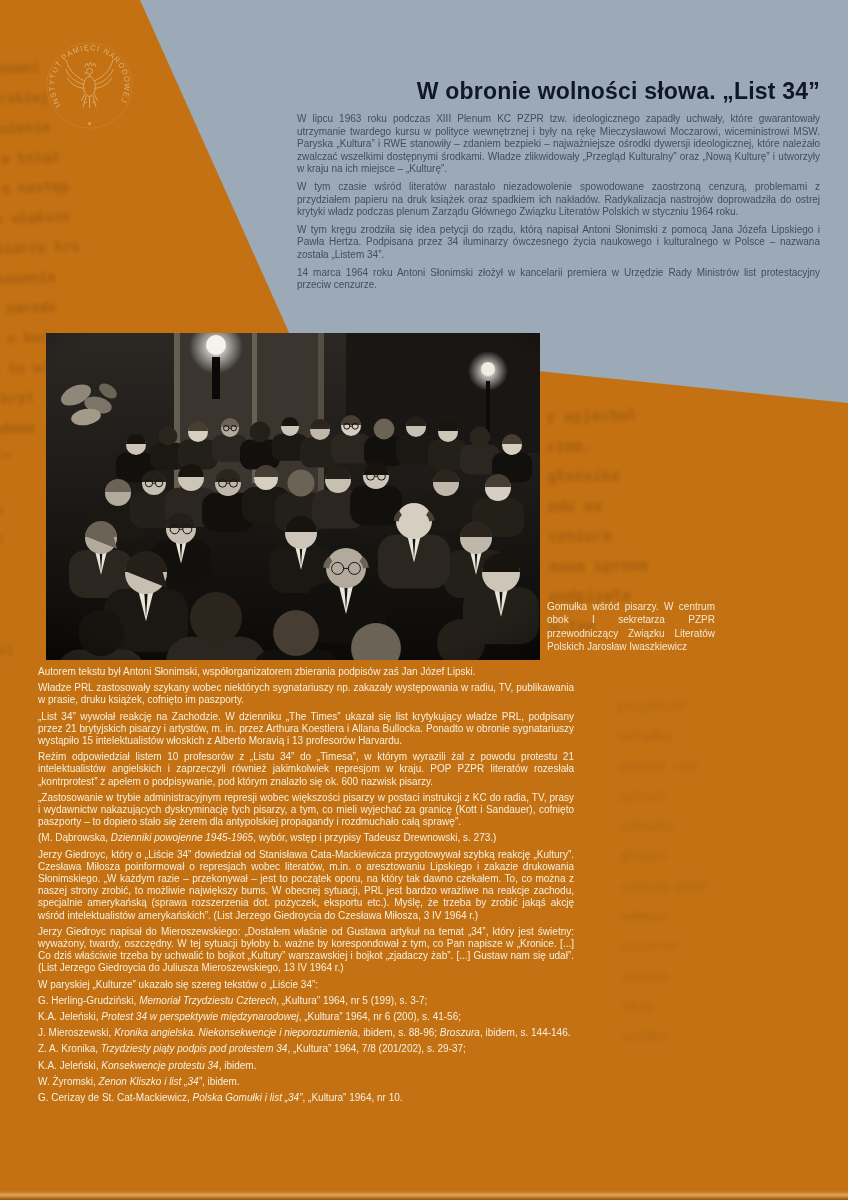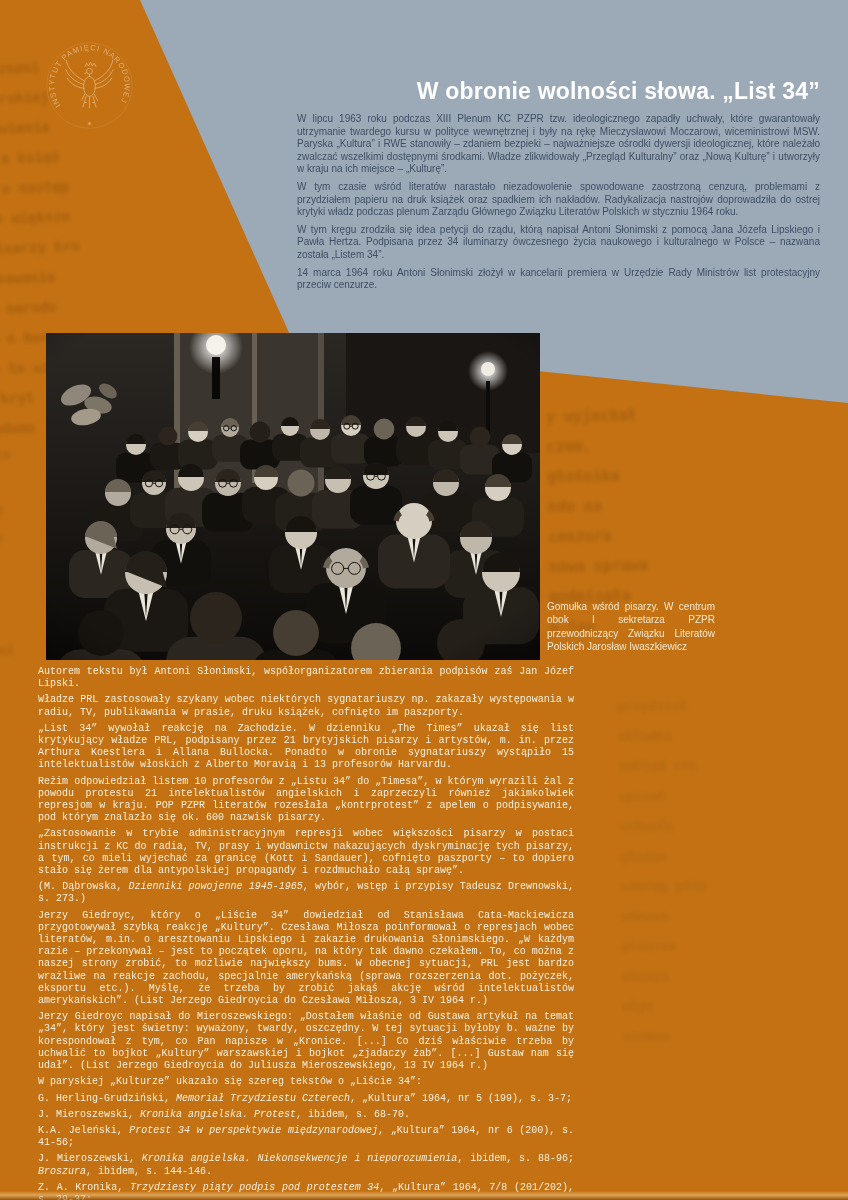--- a/index.html
+++ b/index.html
@@ -1,27 +1,27 @@
 <!DOCTYPE html>
 <html><head>
 <meta charset="utf-8">
 <style>
   html,body{margin:0;padding:0;background:#555;}
   .page{position:relative;width:848px;height:1200px;overflow:hidden;
         background:#C37113;font-family:"Liberation Sans",sans-serif;margin:0 auto;}
   .gray-panel{position:absolute;left:0;top:0;width:848px;height:1200px;background:#9CA9B7;
         clip-path:polygon(140px 0px,848px 0px,848px 403px,295px 346px);}
-  .page-title{position:absolute;right:28px;top:78px;margin:0;color:#ffffff;
+  .page-title{position:absolute;right:28px;top:78px;margin:0;color:#0f172a;
         font-size:23px;font-weight:bold;letter-spacing:.2px;white-space:nowrap;}
   .intro{position:absolute;left:297px;top:113px;width:523px;color:#3F4F63;
         font-size:10px;line-height:12.6px;text-align:justify;}
   .intro p{margin:0 0 5px 0;}
   .main-text{position:absolute;left:38px;top:666px;width:552px;color:#F6EFDC;
         font-size:10px;line-height:12.2px;text-align:justify;}
-  .main-text p{margin:0 16px 4px 0;font-family:Liberation Mono, monospace;}
+  .main-text p{margin:0 16px 4px 0;}
   .it{font-style:italic;}
   .photo-frame{position:absolute;left:46px;top:333px;width:494px;height:327px;}
   .photo-frame svg{display:block;width:494px;height:327px;}
   .photo-caption{position:absolute;left:547px;top:600px;width:168px;color:#F2E8D0;
         font-size:10px;line-height:13.4px;text-align:justify;}
   .seal{position:absolute;left:42px;top:38px;width:95px;height:95px;opacity:.85;}
   .wm-block{position:absolute;pointer-events:none;font-family:"DejaVu Sans Mono",monospace;
         font-weight:bold;}
   .bottom-strip{position:absolute;left:0;bottom:0;width:848px;height:9px;
         background:linear-gradient(to bottom,rgba(255,226,170,0) 0%,rgba(255,226,170,.45) 45%,rgba(110,58,2,.55) 100%);}
@@ -378,22 +378,22 @@
       <p><span>Autorem tekstu był Antoni Słonimski, współorganizatorem zbierania podpisów zaś Jan Józef Lipski.</span></p>
       <p><span>Władze PRL zastosowały szykany wobec niektórych sygnatariuszy np. zakazały występowania w radiu, TV, publikawania w prasie, druku książek, cofnięto im paszporty.</span></p>
       <p><span>„List 34” wywołał reakcję na Zachodzie. W dzienniku „The Times” ukazał się list krytykujący władze PRL, podpisany przez 21 brytyjskich pisarzy i artystów, m. in. przez Arthura Koestlera i Allana Bullocka. Ponadto w obronie sygnatariuszy wystąpiło 15 intelektualistów włoskich z Alberto Moravią i 13 profesorów Harvardu.</span></p>
       <p><span>Reżim odpowiedział listem 10 profesorów z „Listu 34” do „Timesa”, w którym wyrazili żal z powodu protestu 21 intelektualistów angielskich i zaprzeczyli również jakimkolwiek represjom w kraju. POP PZPR literatów rozesłała „kontrprotest” z apelem o podpisywanie, pod którym znalazło się ok. 600 nazwisk pisarzy.</span></p>
       <p><span>„Zastosowanie w trybie administracyjnym represji wobec większości pisarzy w postaci instrukcji z KC do radia, TV, prasy i wydawnictw nakazujących dyskryminację tych pisarzy, a tym, co mieli wyjechać za granicę (Kott i Sandauer), cofnięto paszporty – to dopiero stało się żerem dla antypolskiej propagandy i rozdmuchało całą sprawę”.</span></p>
       <p><span>(M. Dąbrowska, </span><span class="it">Dzienniki powojenne 1945-1965</span><span>, wybór, wstęp i przypisy Tadeusz Drewnowski, s. 273.)</span></p>
       <p><span>Jerzy Giedroyc, który o „Liście 34” dowiedział od Stanisława Cata-Mackiewicza przygotowywał szybką reakcję „Kultury”. Czesława Miłosza poinformował o represjach wobec literatów, m.in. o aresztowaniu Lipskiego i zakazie drukowania Słonimskiego. „W każdym razie – przekonywał – jest to początek oporu, na który tak dawno czekałem. To, co można z naszej strony zrobić, to możliwie największy bums. W obecnej sytuacji, PRL jest bardzo wrażliwe na reakcje zachodu, specjalnie amerykańską (sprawa rozszerzenia dot. pożyczek, eksportu etc.). Myślę, że trzeba by zrobić jakąś akcję wśród intelektualistów amerykańskich”. (List Jerzego Giedroycia do Czesława Miłosza, 3 IV 1964 r.)</span></p>
       <p><span>Jerzy Giedroyc napisał do Mieroszewskiego: „Dostałem właśnie od Gustawa artykuł na temat „34”, który jest świetny: wyważony, twardy, oszczędny. W tej sytuacji byłoby b. ważne by korespondował z tym, co Pan napisze w „Kronice. [...] Co dziś właściwie trzeba by uchwalić to bojkot „Kultury” warszawskiej i bojkot „zjadaczy żab”. [...] Gustaw nam się udał”. (List Jerzego Giedroycia do Juliusza Mieroszewskiego, 13 IV 1964 r.)</span></p>
       <p><span>W paryskiej „Kulturze” ukazało się szereg tekstów o „Liście 34”:</span></p>
       <p><span>G. Herling-Grudziński, </span><span class="it">Memoriał Trzydziestu Czterech</span><span>, „Kultura” 1964, nr 5 (199), s. 3-7;</span></p>
-      <p><span>J. Mieroszewski, </span><span class="it">Kronika angielska. Protest</span><span>, ibidem, s. 68-70.</span></p>
       <p><span>K.A. Jeleński, </span><span class="it">Protest 34 w perspektywie międzynarodowej</span><span>, „Kultura” 1964, nr 6 (200), s. 41-56;</span></p>
       <p><span>J. Mieroszewski, </span><span class="it">Kronika angielska. Niekonsekwencje i nieporozumienia</span><span>, ibidem, s. 88-96; </span><span class="it">Broszura</span><span>, ibidem, s. 144-146.</span></p>
       <p><span>Z. A. Kronika, </span><span class="it">Trzydziesty piąty podpis pod protestem 34</span><span>, „Kultura” 1964, 7/8 (201/202), s. 29-37;</span></p>
       <p><span>K.A. Jeleński, </span><span class="it">Konsekwencje protestu 34</span><span>, ibidem.</span></p>
+      <p><span>W. Żyromski, </span><span class="it">Zenon Kliszko i list „34”</span><span>, ibidem.</span></p>
       <p><span>G. Cerizay de St. Cat-Mackiewicz, </span><span class="it">Polska Gomułki i list „34”</span><span>, „Kultura” 1964, nr 10.</span></p>
     </div>
 
   <div class="bottom-strip"></div>
 </div>
 
 </body></html>

